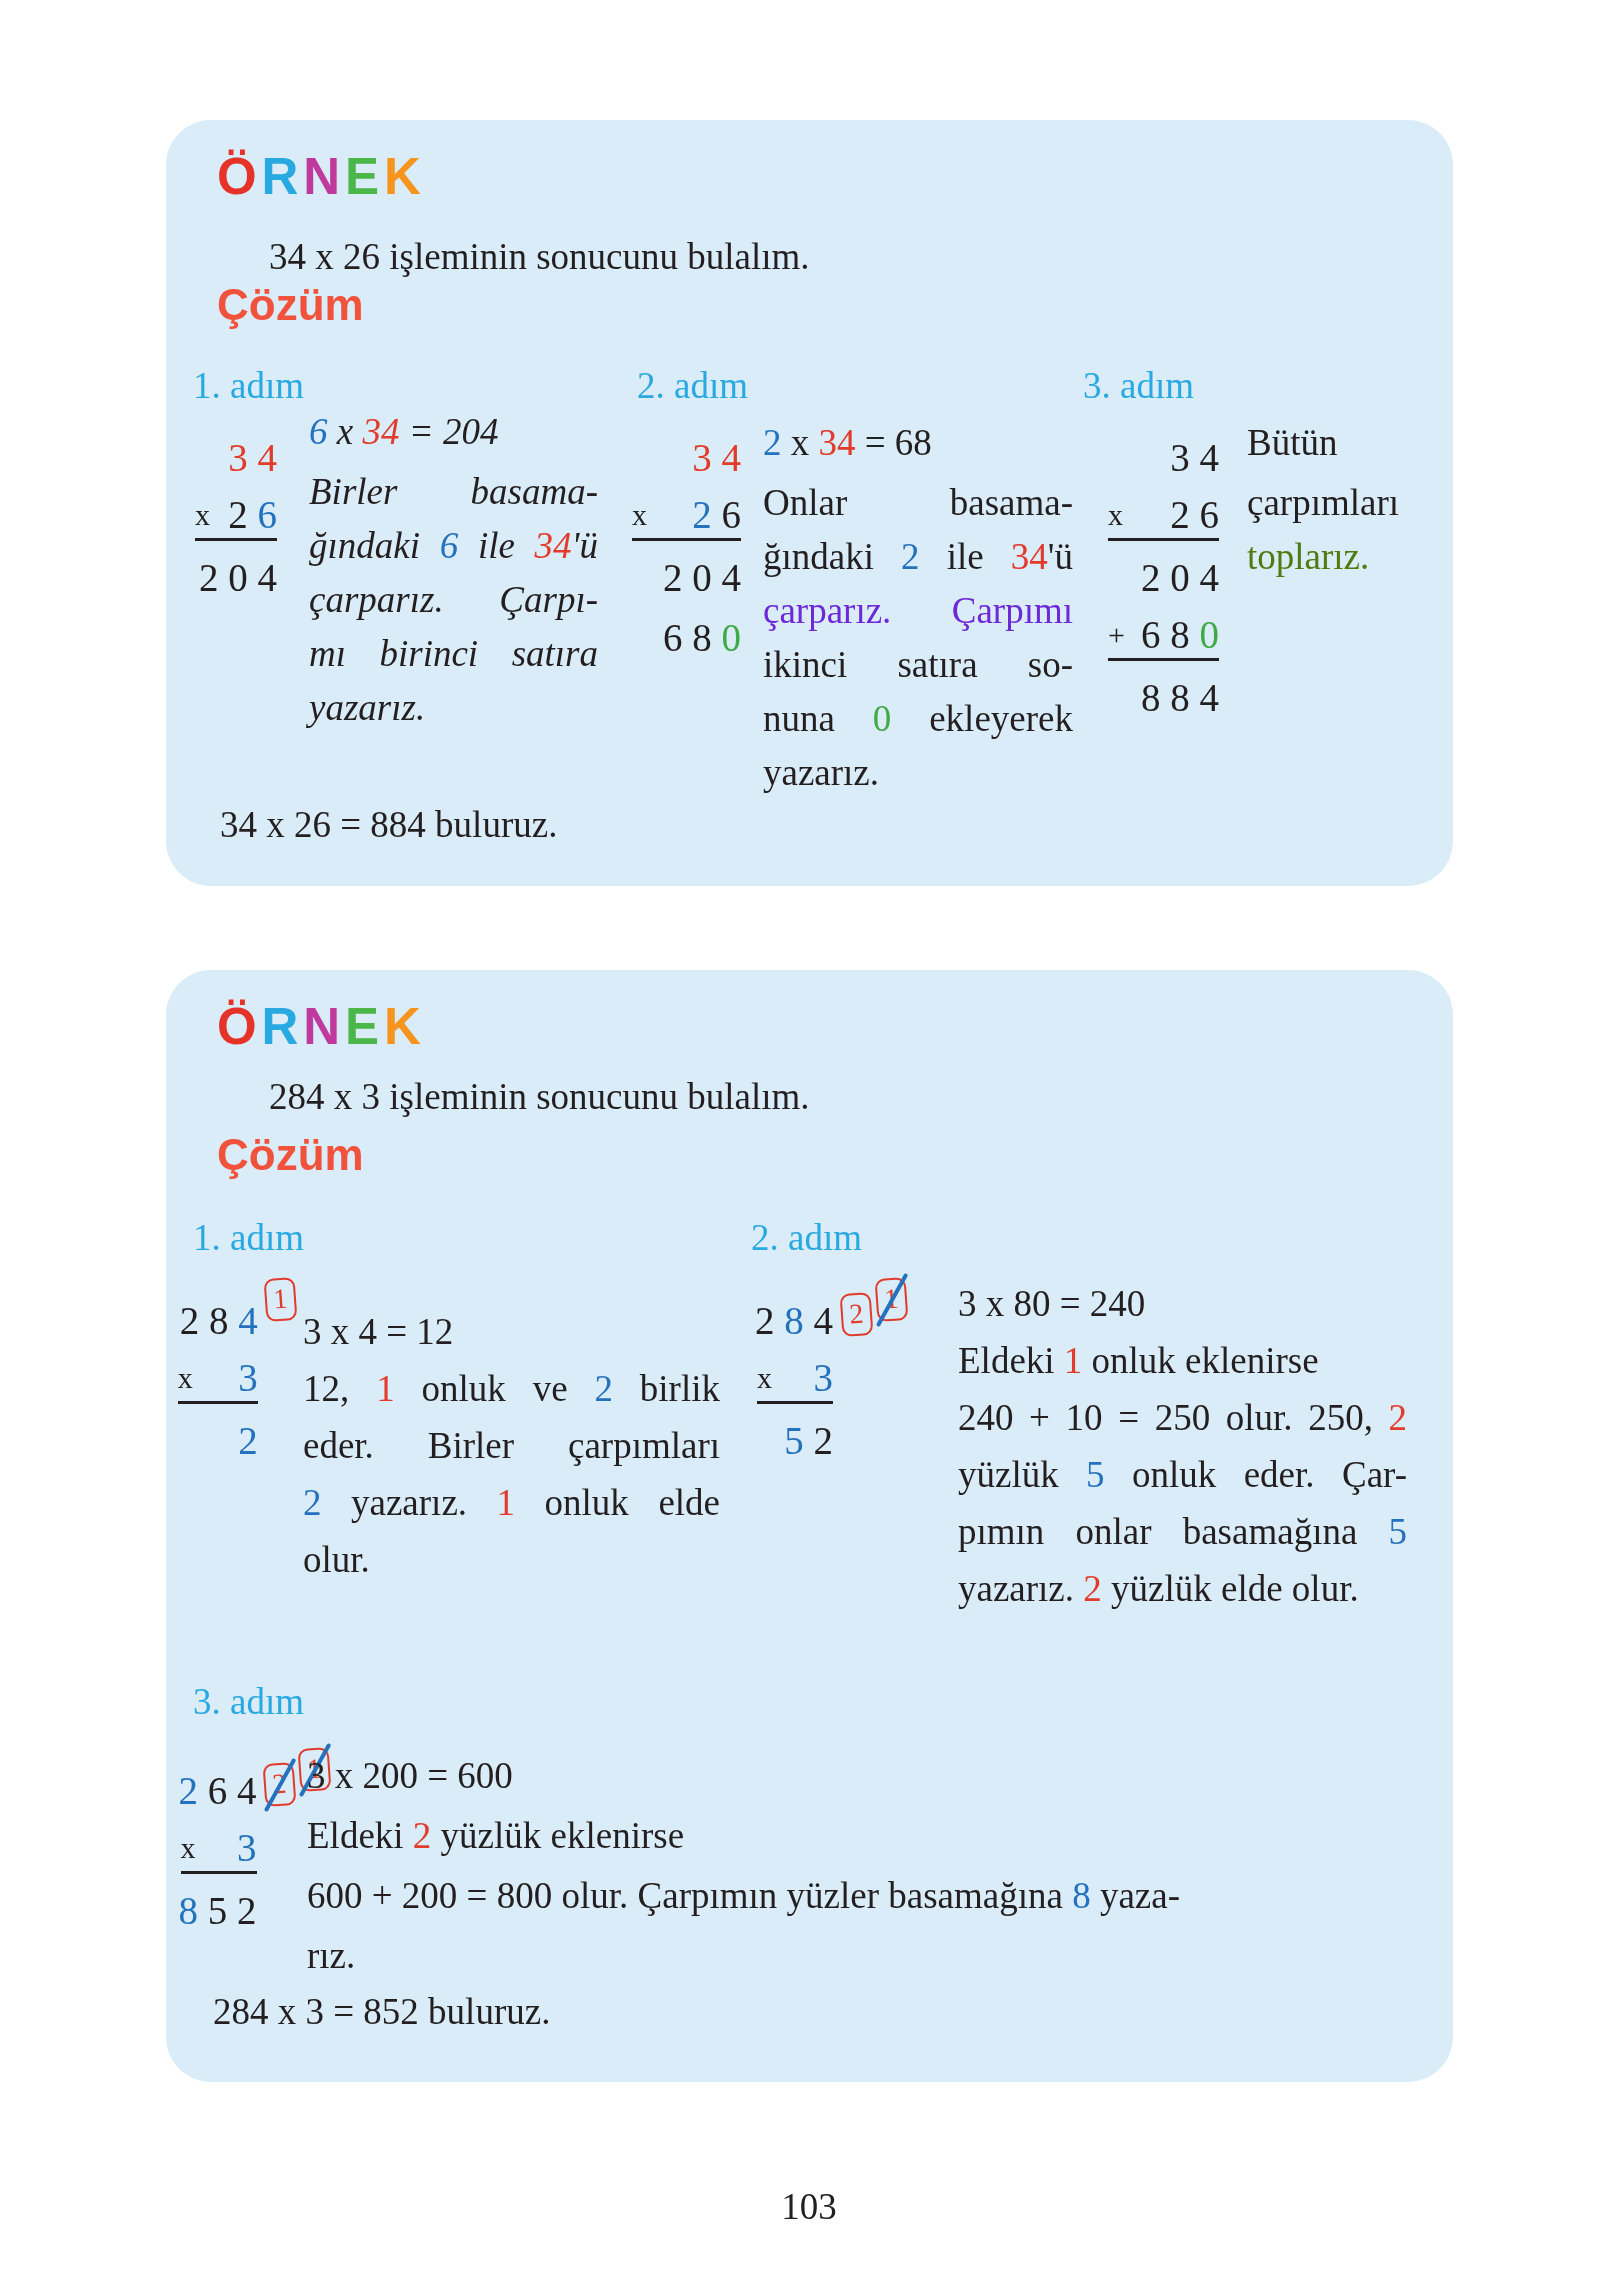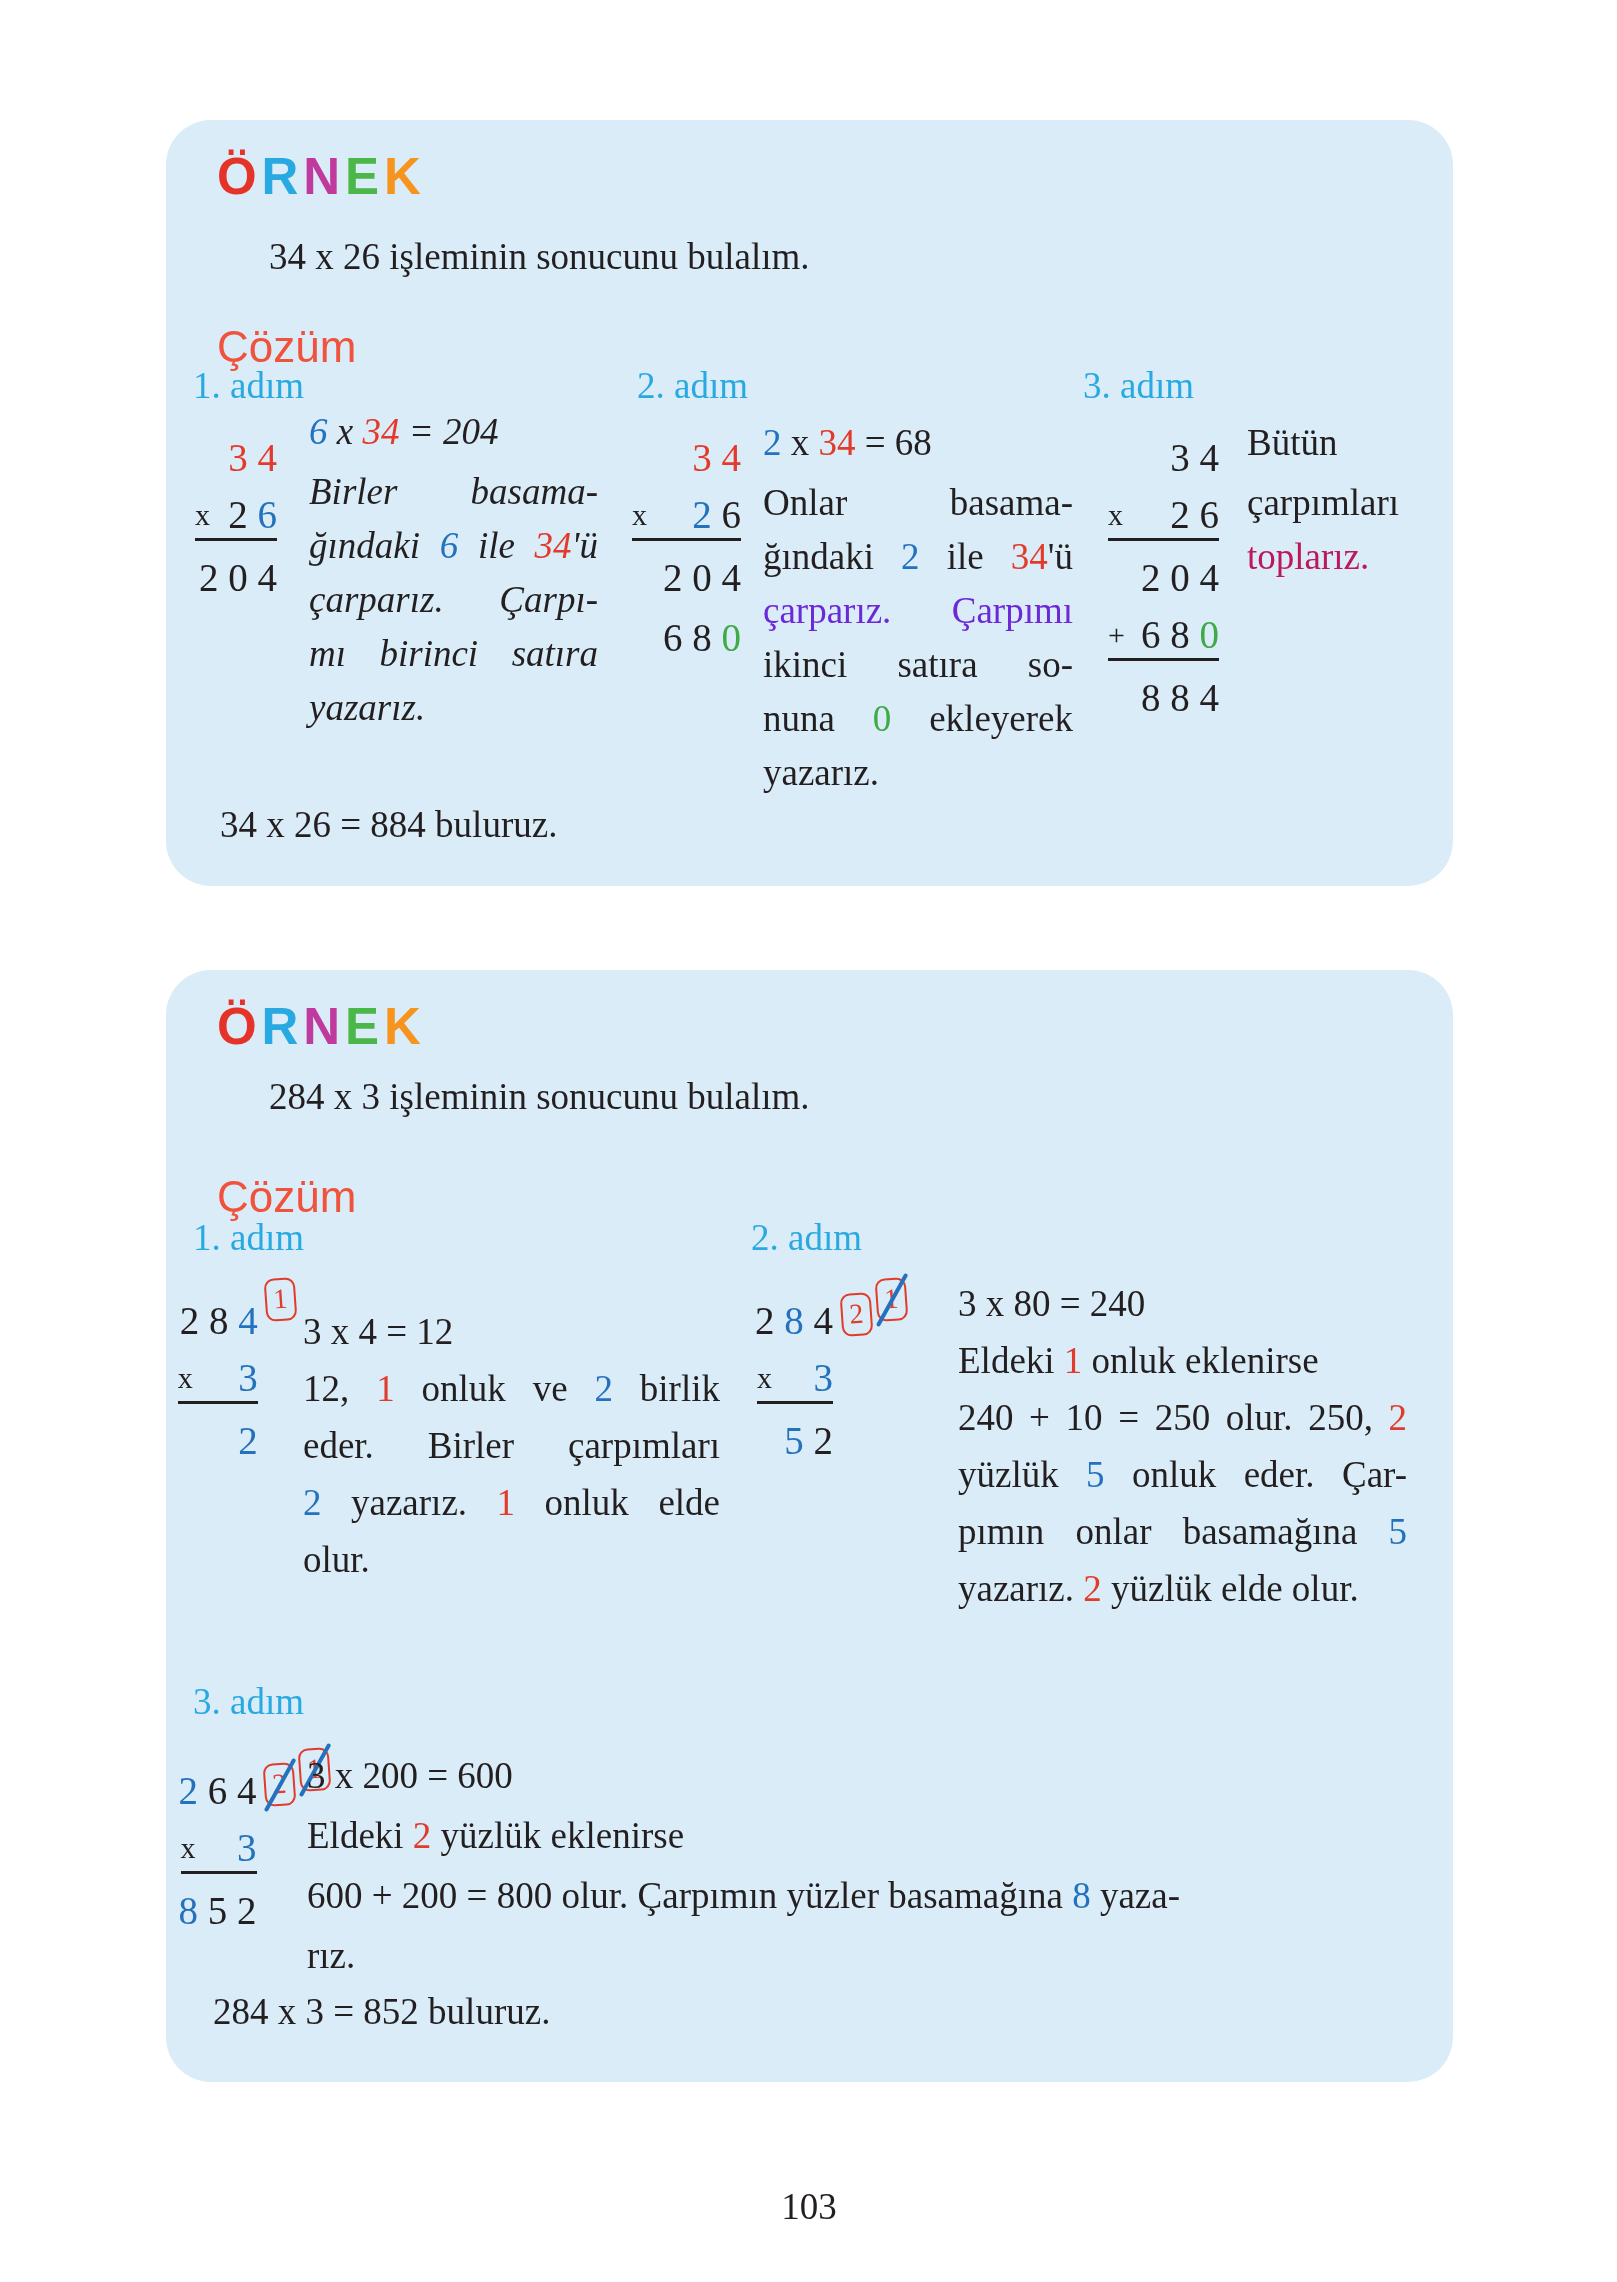--- a/index.html
+++ b/index.html
@@ -7,21 +7,21 @@
         font-family:"Liberation Serif",serif;color:#231f20;}
   .box{position:absolute;left:166px;width:1287px;background:#d9ecf7;border-radius:45px;}
   #ex1{top:120px;height:766px;}
   #ex2{top:970px;height:1112px;}
 
   .ornek{position:absolute;left:51px;top:27px;font-family:"Liberation Sans",sans-serif;
          font-weight:bold;font-size:51px;letter-spacing:4.9px;}
   .problem{position:absolute;left:103px;top:115px;font-size:37px;white-space:pre;}
   #ex2 .problem{top:105px;}
   .cozum{position:absolute;left:51px;top:160px;font-family:"Liberation Sans",sans-serif;
-         font-weight:normal;font-size:44px;color:#f1523c;margin-top:42px;}
+         font-weight:bold;font-size:44px;color:#f1523c;}
   .slabel{position:absolute;font-size:37px;color:#29a9e1;white-space:pre;}
 
   
   .work{position:absolute;}
   .wrow{position:relative;height:60px;box-sizing:border-box;}
   .wrow.uline{border-bottom:3.9px solid #231f20;}
   .wrow .dg{position:absolute;right:0;bottom:3.9px;font-size:39px;white-space:pre;line-height:1;}
   .wrow .op{position:absolute;left:0;bottom:7.8px;font-size:30px;line-height:1;}
 
   
@@ -135,21 +135,21 @@
           <span class="dg"><span style="color: rgb(35, 31, 32);">6 8 </span><span style="color: rgb(63, 170, 71);">0</span></span>
           <span class="op">+</span>
         </div>
         <div class="wrow">
           <span class="dg"><span style="color: rgb(35, 31, 32);">8 8 4</span></span>
         </div>
       </div>
       <div class="text tx3">
         <div class="tline eq"><span style="color: rgb(35, 31, 32);">Bütün</span></div>
         <div class="tline"><span style="color: rgb(35, 31, 32);">çarpımları</span></div>
-        <div class="tline"><span style="color: #be185d;">toplarız.</span></div>
+        <div class="tline"><span style="color: #4d7c0f;">toplarız.</span></div>
       </div>
     </section>
 
   <section class="box" id="ex2">
     <div class="ornek"><span style="color: rgb(230, 51, 42);">Ö</span><span style="color: rgb(41, 169, 225);">R</span><span style="color: rgb(191, 58, 156);">N</span><span style="color: rgb(76, 183, 73);">E</span><span style="color: rgb(247, 148, 30);">K</span></div>
     <div class="problem">284 x 3 işleminin sonucunu bulalım.</div>
     <div class="cozum">Çözüm</div>
     <div class="result">284 x 3 = 852 buluruz.</div>
   <div class="slabel sl1">1. adım</div>
       <div class="work wk1">

